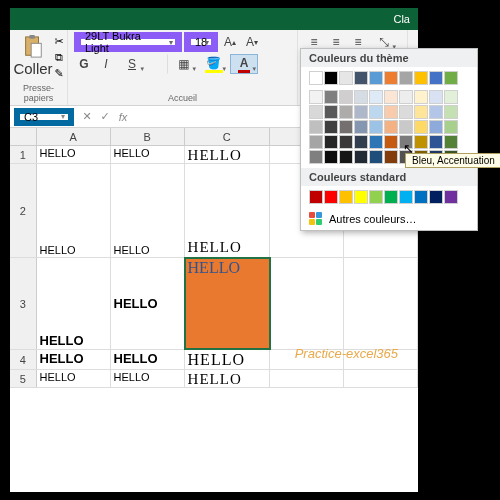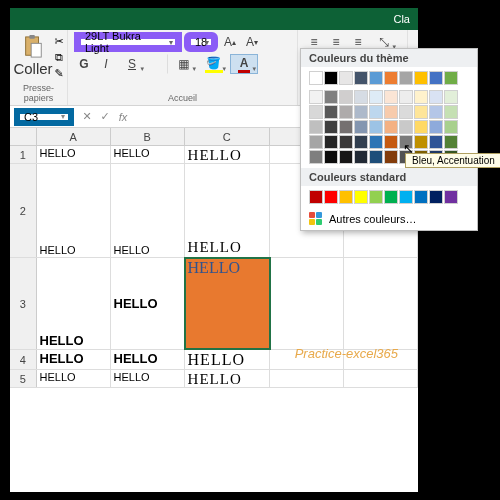--- a/index.html
+++ b/index.html
@@ -16,21 +16,21 @@
   .clip-top { display: flex; gap: 2px; padding-top: 2px; }
   .clip-icon { width: 34px; height: 44px; display: flex; flex-direction: column; align-items: center; font-size: 15px; color: #333; }
   .clip-icon svg { width: 22px; height: 26px; }
   .mini-icons { display: flex; flex-direction: column; gap: 2px; }
   .mini-icons span { width: 14px; height: 14px; font-size: 11px; display: flex; align-items: center; justify-content: center; }
   .font-group { width: 230px; }
   .font-row { display: flex; gap: 2px; align-items: center; margin-bottom: 2px; }
   .combo { height: 20px; border: 7px solid #8b5cf6; background: #fff; font-size: 11px; padding: 0 14px 0 4px; position: relative; display: flex; align-items: center; }
   .combo::after { content: "▾"; position: absolute; right: 2px; font-size: 8px; color: #666; }
   .font-name { width: 108px; }
-  .font-size { width: 34px; border-radius: 6px; }
+  .font-size { width: 34px; }
   .btn { width: 20px; height: 20px; border: 1px solid transparent; display: flex; align-items: center; justify-content: center; font-size: 12px; color: #444; cursor: pointer; }
   .btn.wide { width: 28px; position: relative; }
   .btn .dd { font-size: 7px; position: absolute; right: 1px; bottom: 0; color: #666; }
   .align-group { width: 110px; }
   .formula-bar { height: 22px; border-bottom: 1px solid #d4d4d4; display: flex; align-items: center; font-size: 11px; }
   .name-box { width: 60px; height: 18px; border: 6px solid #0369a1; margin: 0 4px; padding: 0 4px; display: flex; align-items: center; position: relative; }
   .name-box::after { content: "▾"; position: absolute; right: 3px; font-size: 8px; color: #888; }
   .fb-btn { width: 18px; text-align: center; color: #888; }
   .fx { font-style: italic; }
   .grid-area { position: relative; }

